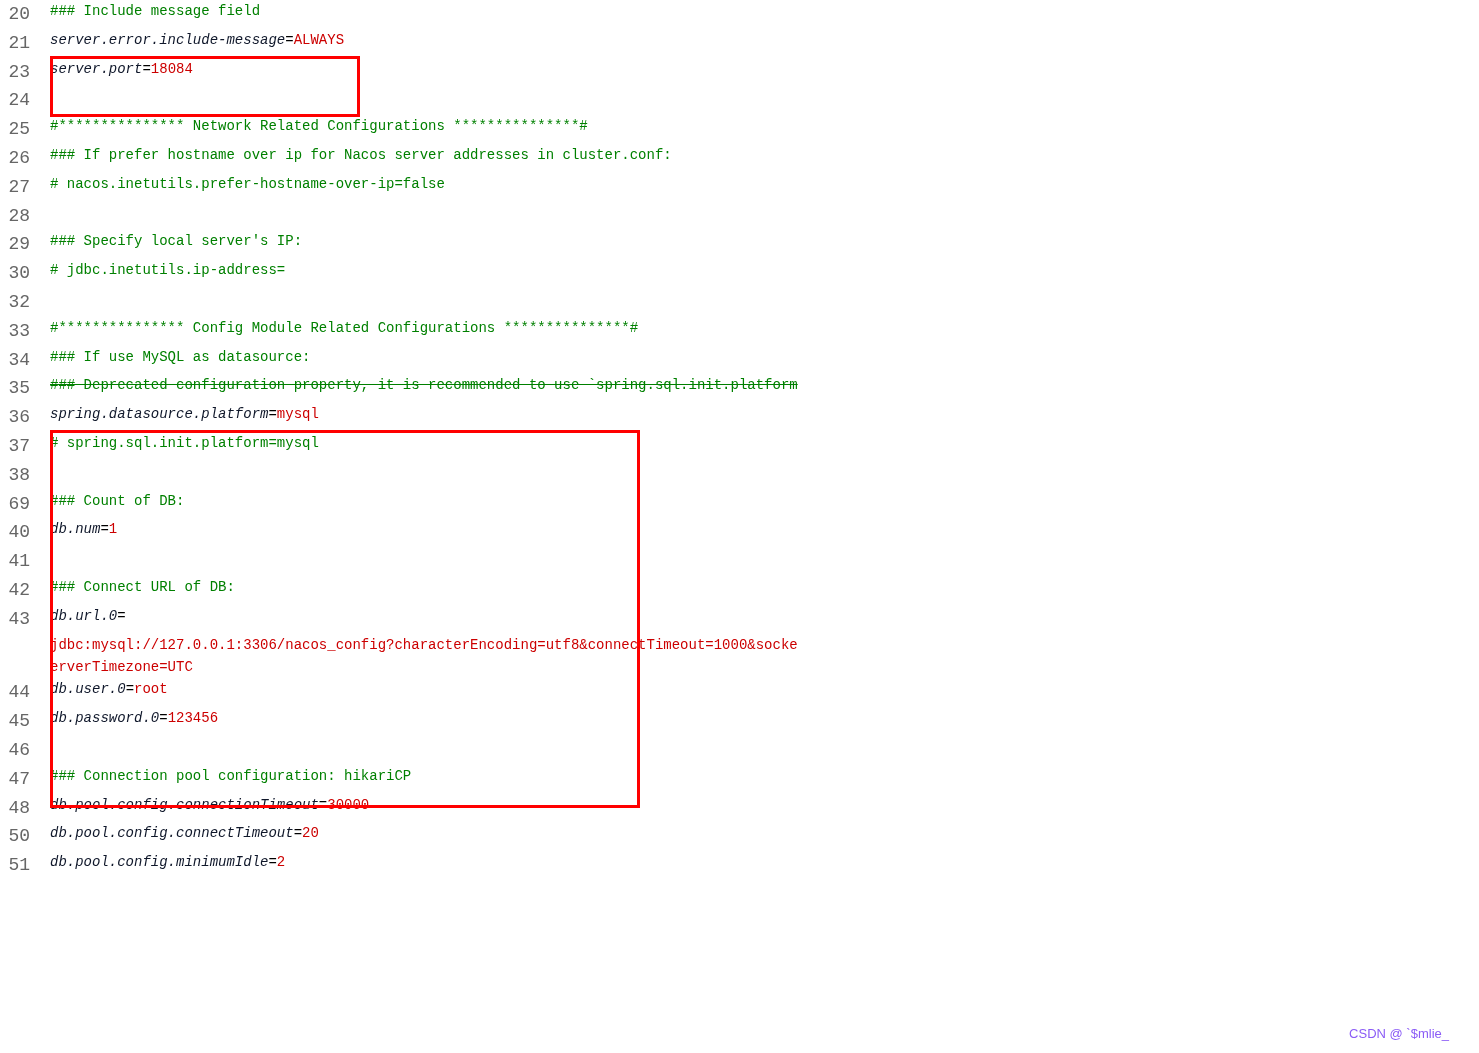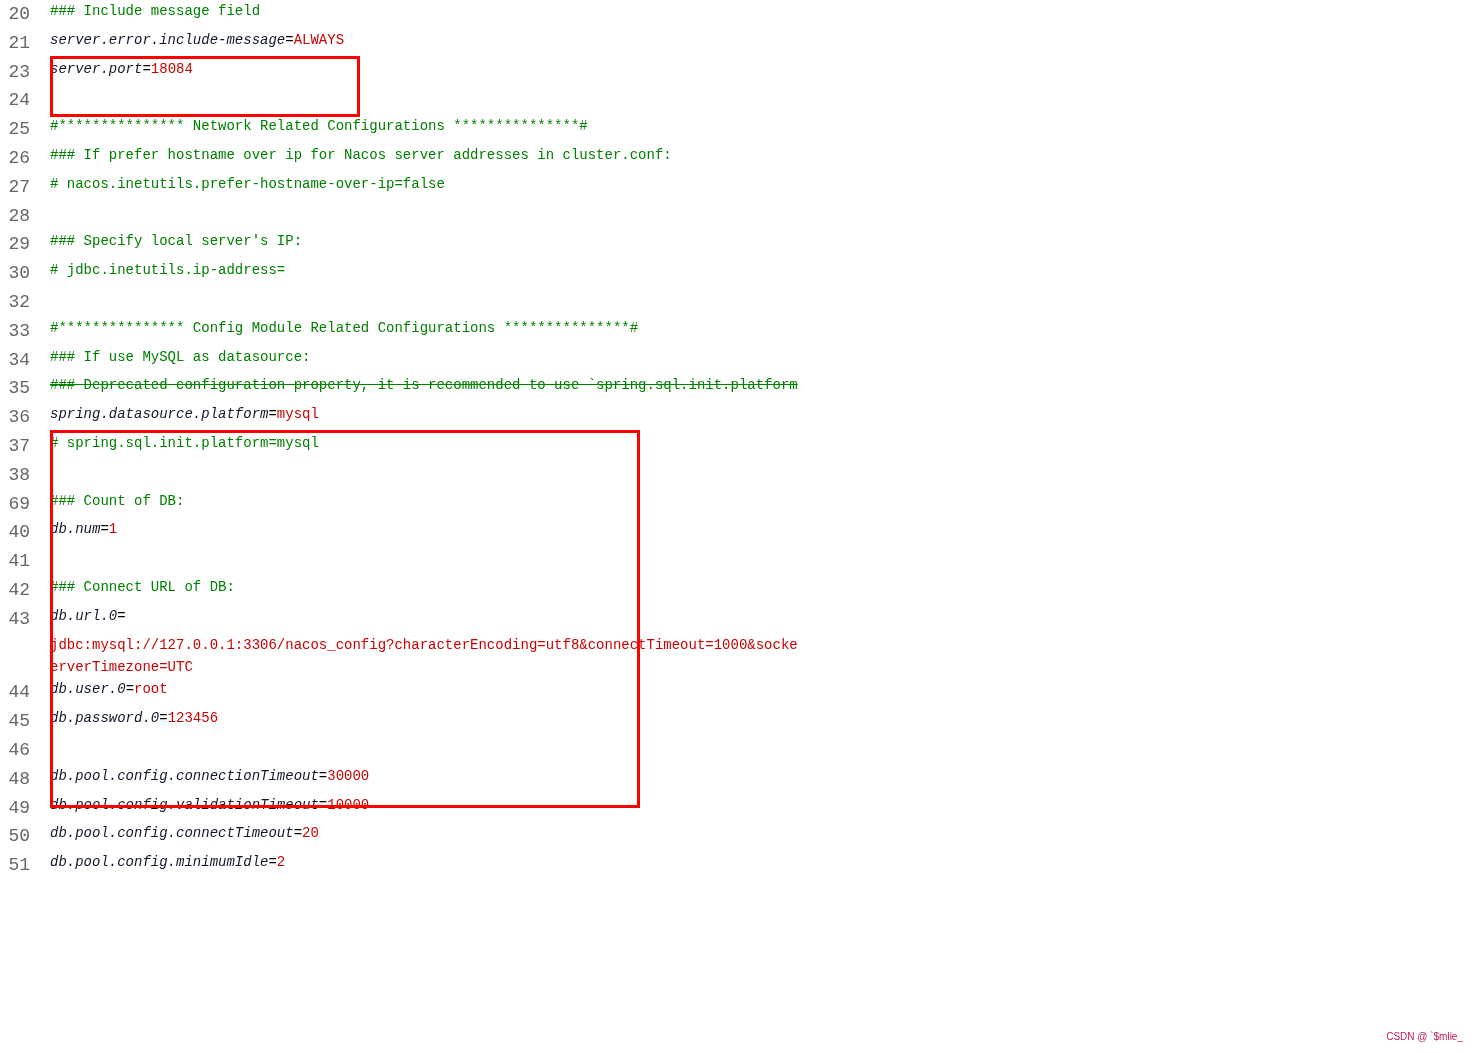--- a/index.html
+++ b/index.html
@@ -39,23 +39,23 @@
     }
     .c-comment { color: #008000; }
     .c-key { color: #0f172a; font-style: italic; }
     .c-val { color: #cc0000; }
     .c-eq { color: #000; }
     .c-strike { text-decoration: line-through; }
 
     .watermark {
       position: fixed;
       bottom: 8px;
-      right: 16px;
-      font-size: 10px;
-      color: #be185d;
+      right: 30px;
+      font-size: 13px;
+      color: #8b5cf6;
       font-family: Arial, sans-serif;
     }
   </style>
 </head>
 <body>
 
 <div class="code-container" id="code-block" style="position: relative;">
 <div class="code-line"><span class="line-num">20</span><span class="line-content"><span class="c-comment">### Include message field</span></span></div>
     <div class="code-line"><span class="line-num">21</span><span class="line-content"><span class="c-key">server.error.include-message</span><span class="c-eq">=</span><span class="c-val">ALWAYS</span></span></div>
     <div class="code-line"><span class="line-num">23</span><span class="line-content"><span class="c-key">server.port</span><span class="c-eq">=</span><span class="c-val">18084</span></span></div>
@@ -76,21 +76,21 @@
     <div class="code-line"><span class="line-num">69</span><span class="line-content"><span class="c-comment">### Count of DB:</span></span></div>
     <div class="code-line"><span class="line-num">40</span><span class="line-content"><span class="c-key">db.num</span><span class="c-eq">=</span><span class="c-val">1</span></span></div>
     <div class="code-line"><span class="line-num">41</span><span class="line-content"> </span></div>
     <div class="code-line"><span class="line-num">42</span><span class="line-content"><span class="c-comment">### Connect URL of DB:</span></span></div>
     <div class="code-line"><span class="line-num">43</span><span class="line-content"><span class="c-key">db.url.0</span><span class="c-eq">=</span></span></div>
     <div class="code-line"><span class="line-num"></span><span class="line-content"><span class="c-val">jdbc:mysql://127.0.0.1:3306/nacos_config?characterEncoding=utf8&amp;connectTimeout=1000&amp;socke</span></span></div>
     <div class="code-line"><span class="line-num"></span><span class="line-content"><span class="c-val">erverTimezone=UTC</span></span></div>
     <div class="code-line"><span class="line-num">44</span><span class="line-content"><span class="c-key">db.user.0</span><span class="c-eq">=</span><span class="c-val">root</span></span></div>
     <div class="code-line"><span class="line-num">45</span><span class="line-content"><span class="c-key">db.password.0</span><span class="c-eq">=</span><span class="c-val">123456</span></span></div>
     <div class="code-line"><span class="line-num">46</span><span class="line-content"> </span></div>
+    <div class="code-line"><span class="line-num">47</span><span class="line-content"><span class="c-comment">### Connection pool configuration: hikariCP</span></span></div>
     <div class="code-line"><span class="line-num">48</span><span class="line-content"><span class="c-key">db.pool.config.connectionTimeout</span><span class="c-eq">=</span><span class="c-val">30000</span></span></div>
-    <div class="code-line"><span class="line-num">49</span><span class="line-content"><span class="c-key">db.pool.config.validationTimeout</span><span class="c-eq">=</span><span class="c-val">10000</span></span></div>
     <div class="code-line"><span class="line-num">50</span><span class="line-content"><span class="c-key">db.pool.config.connectTimeout</span><span class="c-eq">=</span><span class="c-val">20</span></span></div>
     <div class="code-line"><span class="line-num">51</span><span class="line-content"><span class="c-key">db.pool.config.minimumIdle</span><span class="c-eq">=</span><span class="c-val">2</span></span></div>
     <div style="position: absolute; border: 3px solid red; top: 55.6px; left: 50px; width: 310px; height: 61.6px; pointer-events: none;"></div>
     <div style="position: absolute; border: 3px solid red; top: 430px; left: 50px; width: 590px; height: 378.4px; pointer-events: none;"></div>
   </div>
 
 <div class="watermark">CSDN @ `$mlie_</div>
 
 </body></html>

